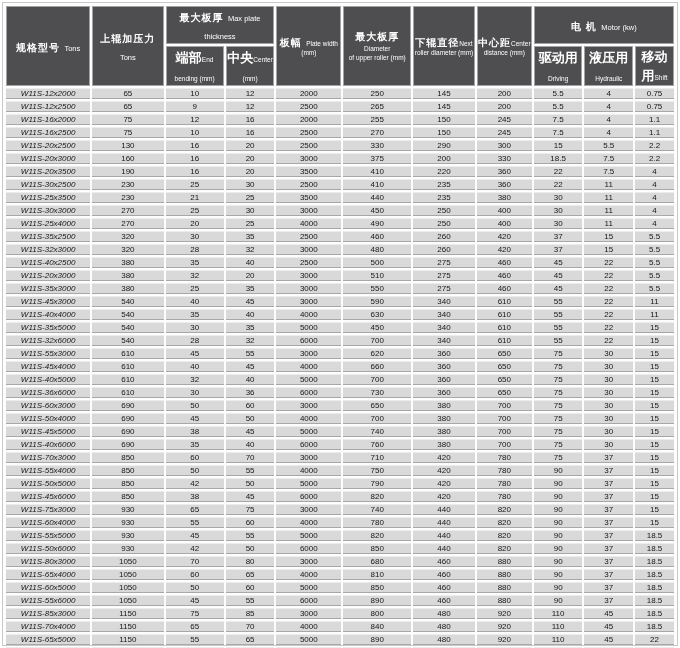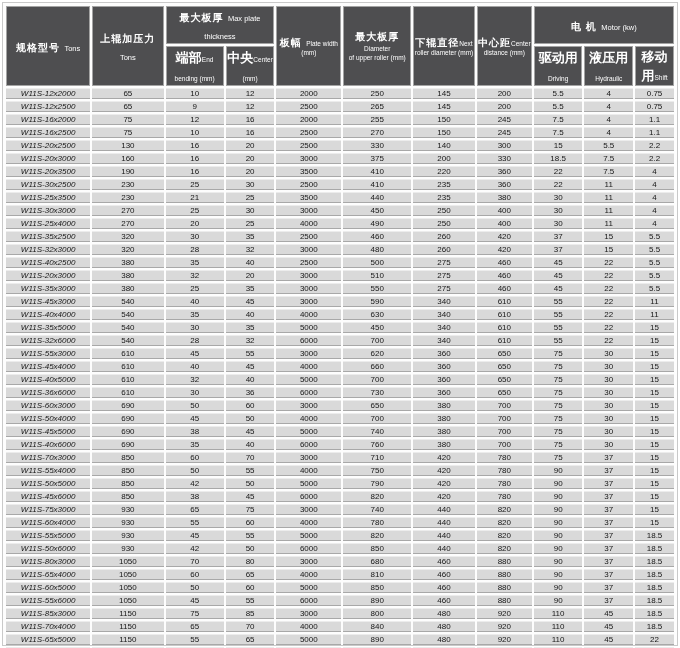--- a/index.html
+++ b/index.html
@@ -148,21 +148,21 @@
           <td>4</td>
           <td>1.1</td>
         </tr>
         <tr>
           <td class="model">W11S-20x2500</td>
           <td>130</td>
           <td>16</td>
           <td>20</td>
           <td>2500</td>
           <td>330</td>
-          <td>140</td>
+          <td>290</td>
           <td>300</td>
           <td>15</td>
           <td>5.5</td>
           <td>2.2</td>
         </tr>
         <tr>
           <td class="model">W11S-20x3000</td>
           <td>160</td>
           <td>16</td>
           <td>20</td>

